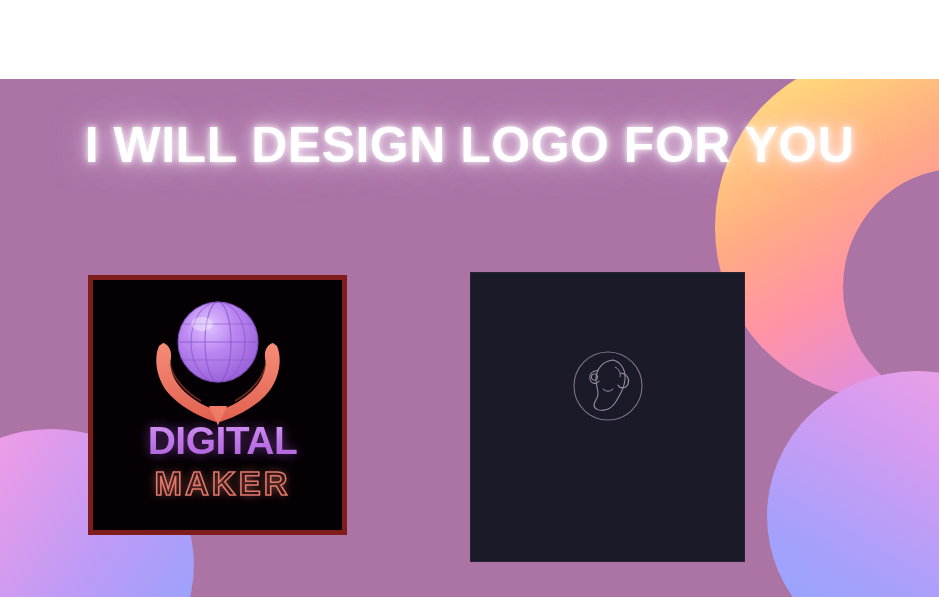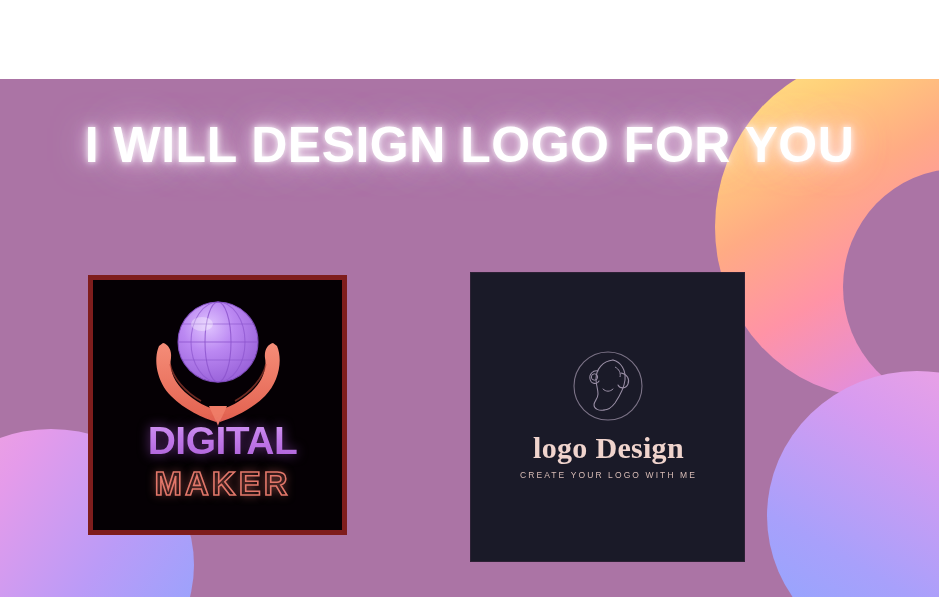--- a/index.html
+++ b/index.html
@@ -313,22 +313,20 @@
           <path d="M42 11 C50 13 55 21 54 31 C53 40 48 48 44 54 C41 58 38 61 33 61" fill="none" stroke="#9a8fa6" stroke-width="1.05" stroke-linecap="round"></path>
 
           <path d="M27 22 C22 21 18 25 19 30 C20 35 26 36 28 32" fill="none" stroke="#9a8fa6" stroke-width="1.05" stroke-linecap="round"></path>
           <circle cx="23.5" cy="28" r="3.2" fill="none" stroke="#9a8fa6" stroke-width="1"></circle>
 
           <path d="M50 24 C56 25 59 30 57 35 C55 40 49 40 47 36" fill="none" stroke="#9a8fa6" stroke-width="1.05" stroke-linecap="round"></path>
           <path d="M44 18 C48 20 50 24 49 28" fill="none" stroke="#9a8fa6" stroke-width="1"></path>
           <path d="M32 40 C35 43 39 43 42 40" fill="none" stroke="#9a8fa6" stroke-width="1" stroke-linecap="round"></path>
         </svg>
 
-        <div class="logo-design-text">logo Design</div>
-        <div class="logo-tagline">CREATE YOUR LOGO WITH ME</div>
       </div>
 
     </div>
   </div>
 
   <div class="top-band"></div>
 
 </div>
 
 </body></html>

